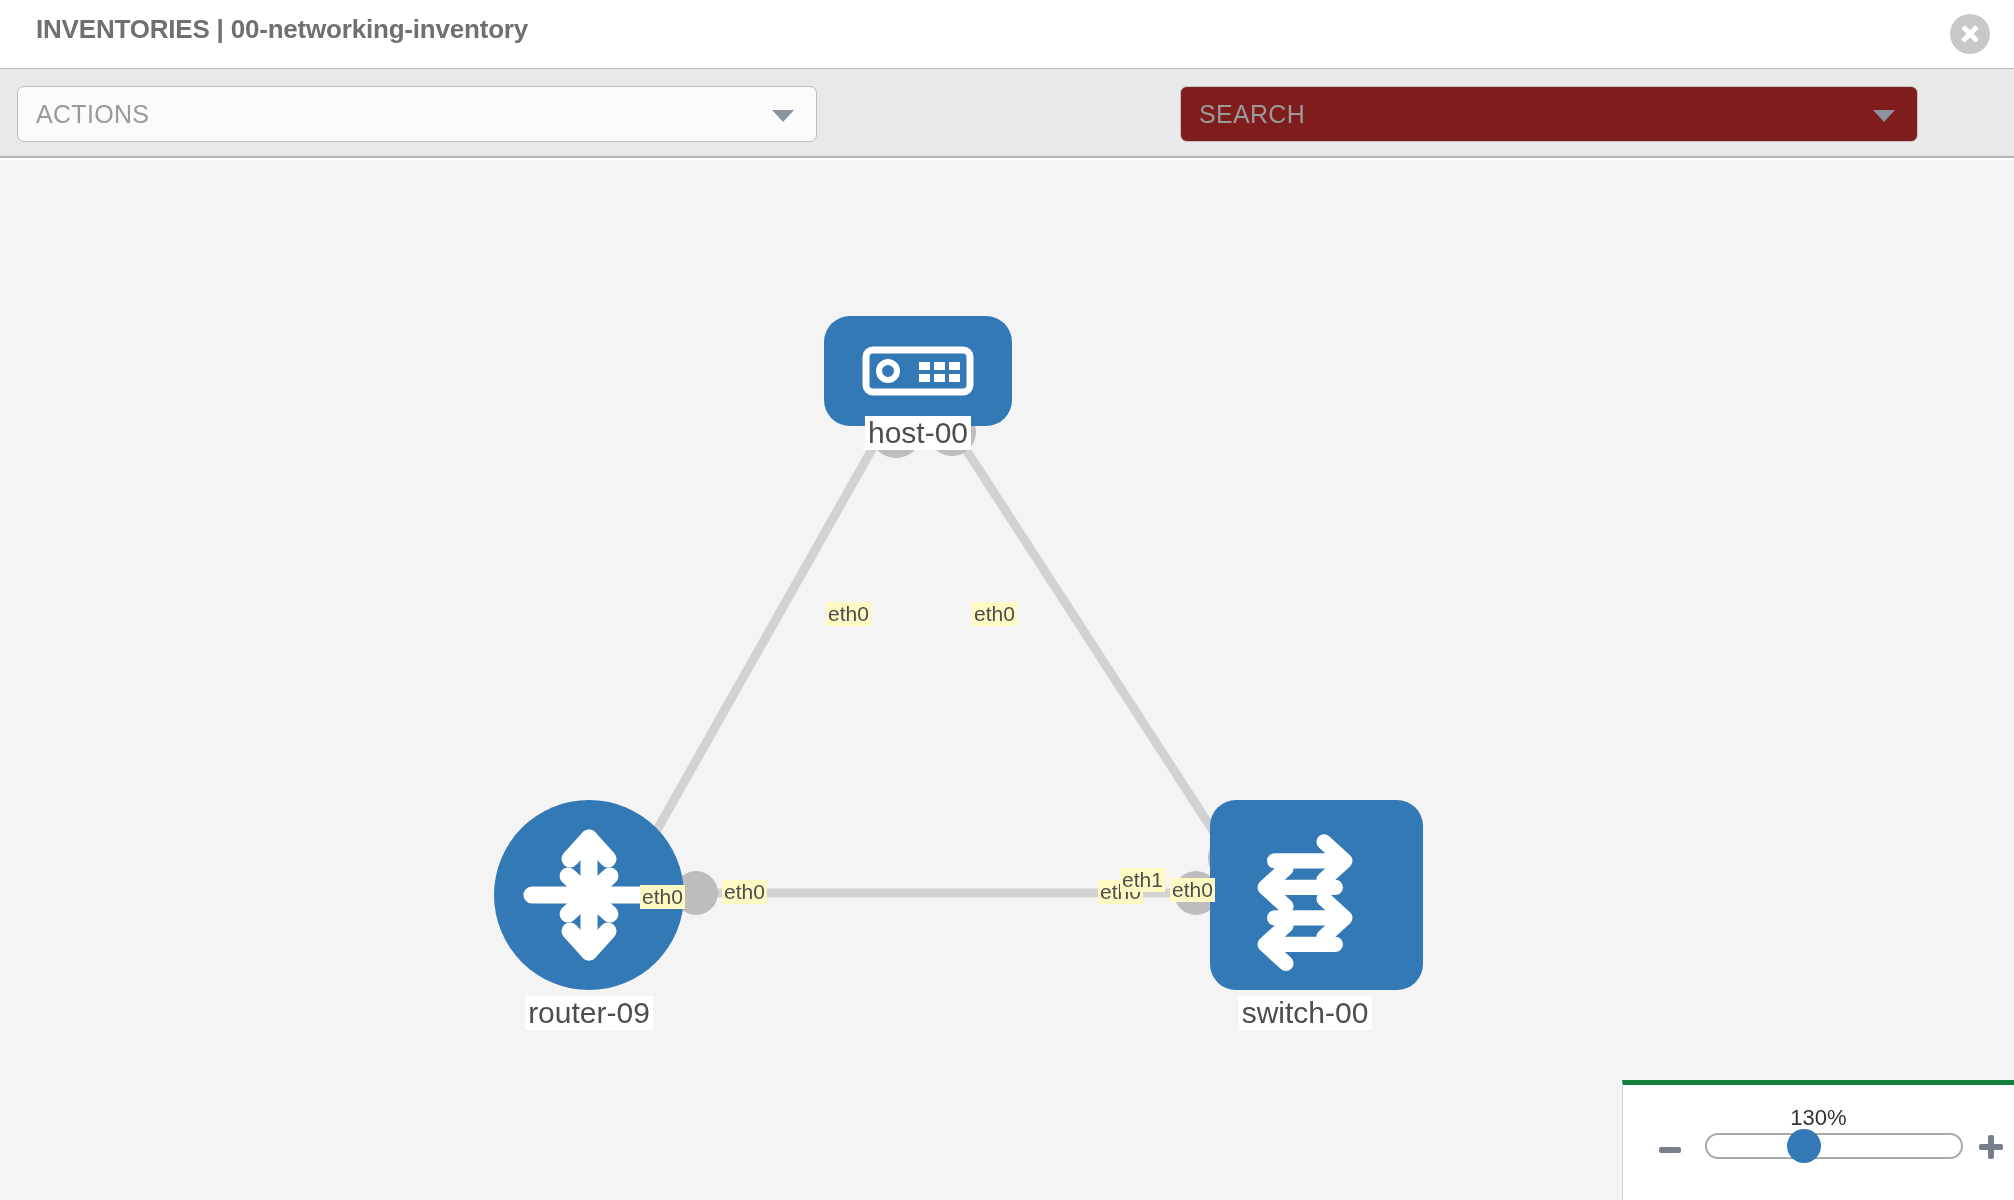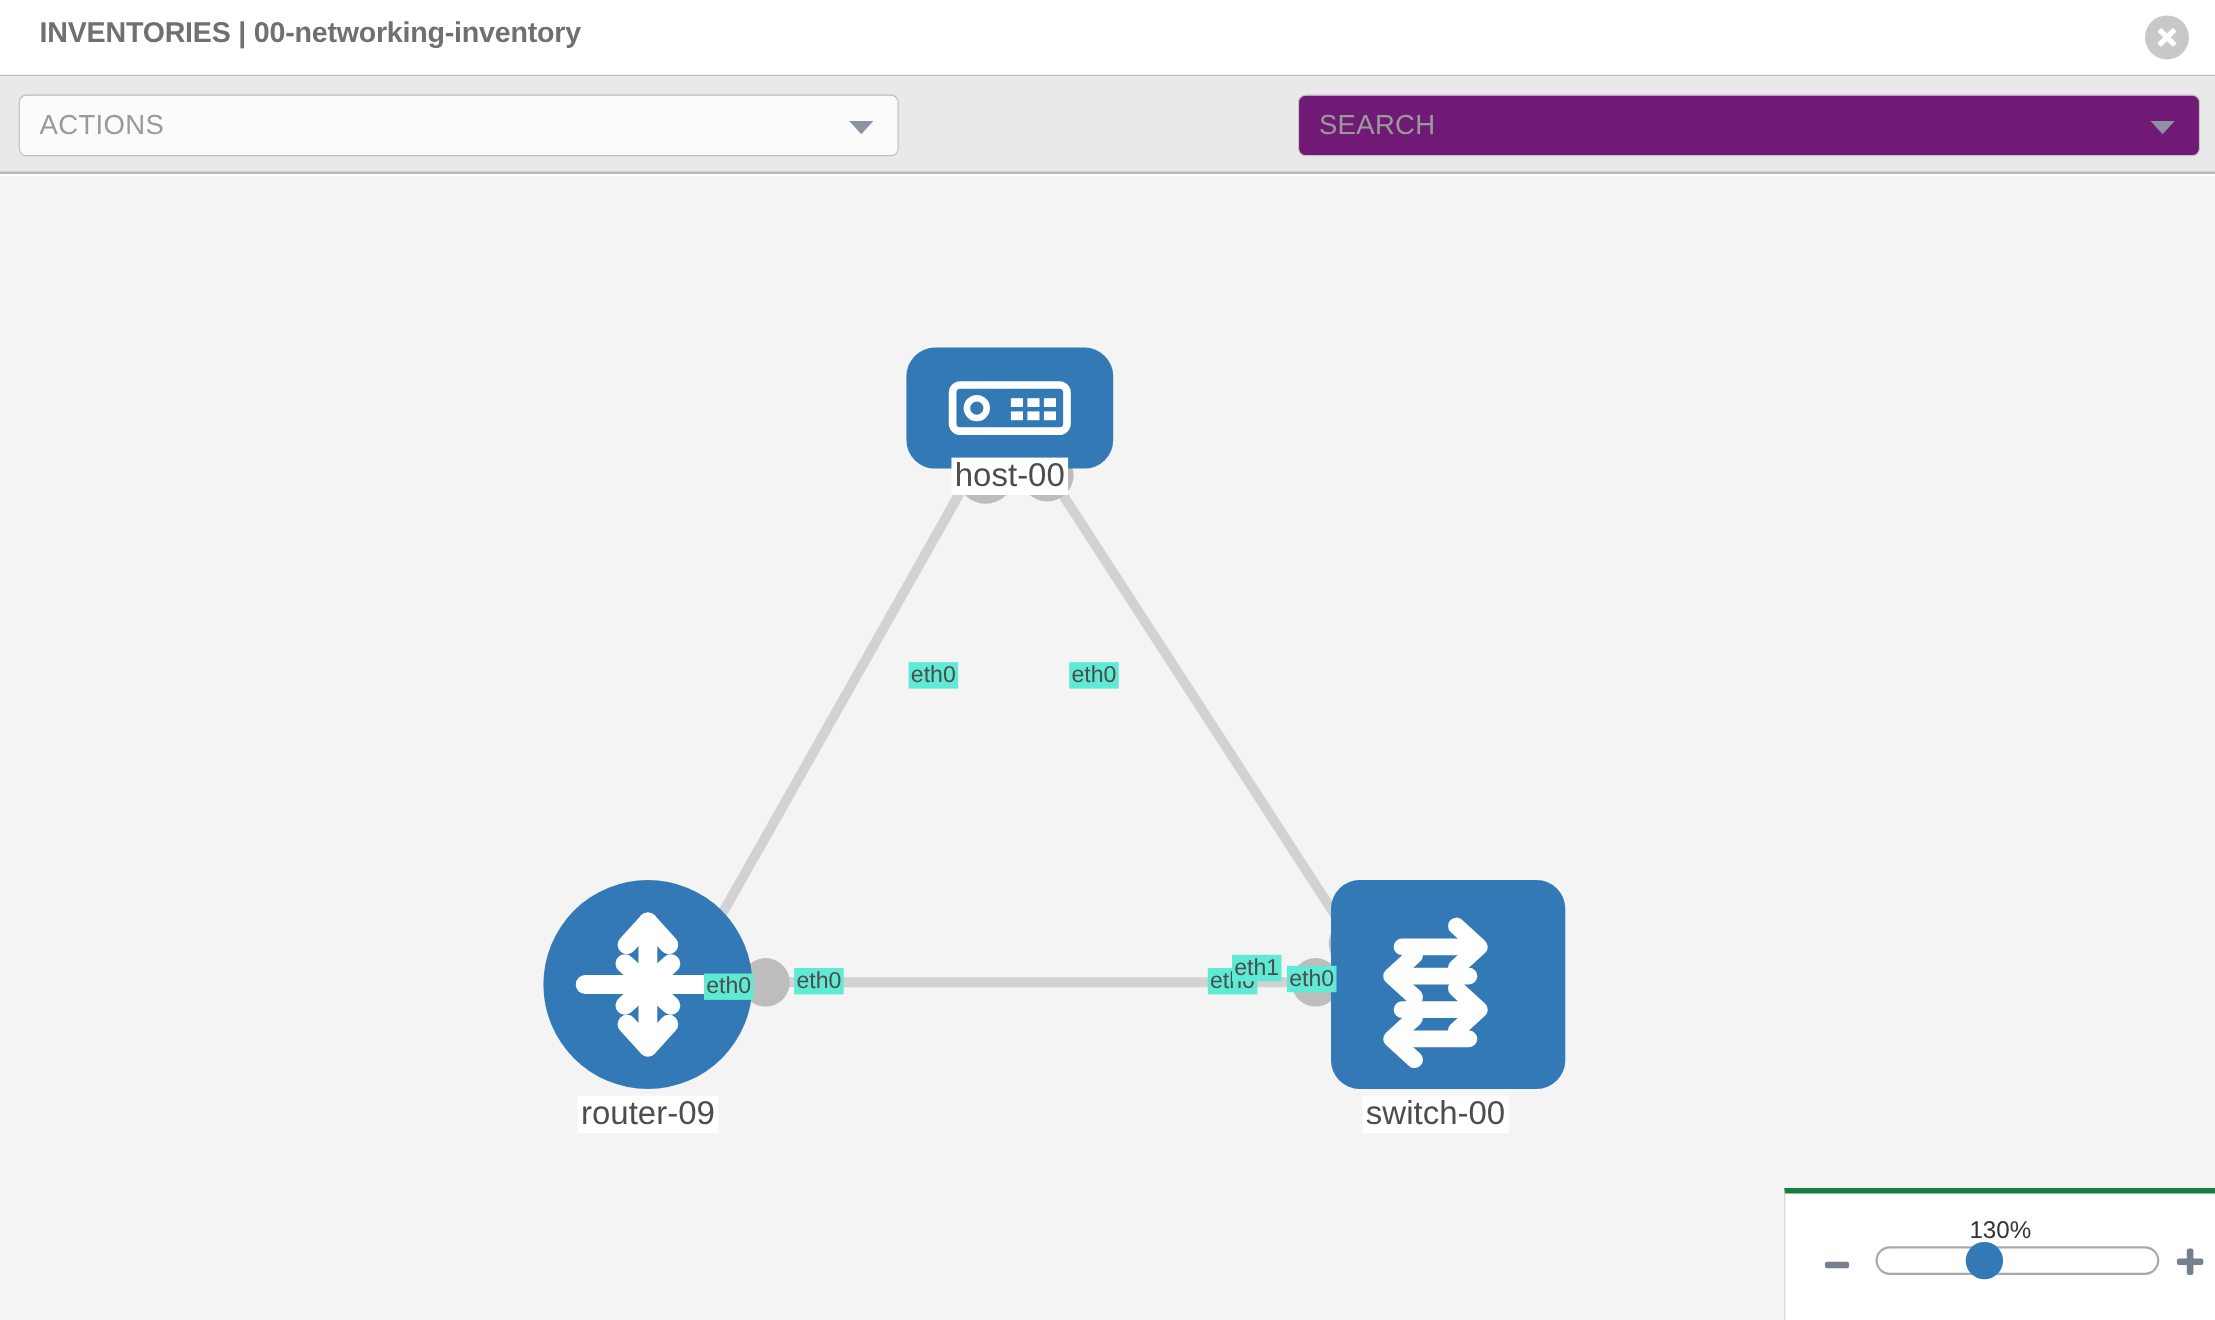--- a/index.html
+++ b/index.html
@@ -59,22 +59,22 @@
     border-top: 12px solid #8b93a0;
   }
 
   .tool-icon { position: absolute; top: 88px; cursor: pointer; }
   .tool-icon svg { display: block; }
   #wrench-ic { left: 1045px; }
   #key-ic    { left: 1113px; }
 
   .search-box {
     position: absolute; left: 1180px; top: 17px;
-    width: 820px; height: 56px;
-    background: #701a75;
+    width: 738px; height: 56px;
+    background: #7f1d1d;
     border: 1px solid #c4c4c4; border-radius: 7px;
     cursor: text;
   }
   .search-box .ph {
     position: absolute; left: 18px; top: 13px;
     font-size: 25px; color: #9a9a9a; letter-spacing: 0.3px;
   }
 
   
   .canvas {
@@ -104,21 +104,21 @@
   .node-label {
     position: absolute; white-space: nowrap;
     font-size: 30px; color: #4d4d4d;
     background: #ffffff; padding: 0 3px;
     transform: translateX(-50%);
   }
 
   .iface-label {
     position: absolute; white-space: nowrap;
     font-size: 21px; color: #4d4d4d;
-    background: #5eead4; padding: 0 2px;
+    background: #fef9c3; padding: 0 2px;
   }
 
   
   .zoom-widget {
     position: absolute; left: 1622px; top: 1080px;
     width: 392px; height: 120px;
     background: #ffffff;
     border-top: 5px solid #15803d;
     border-left: 1px solid #cfcfcf;
   }

